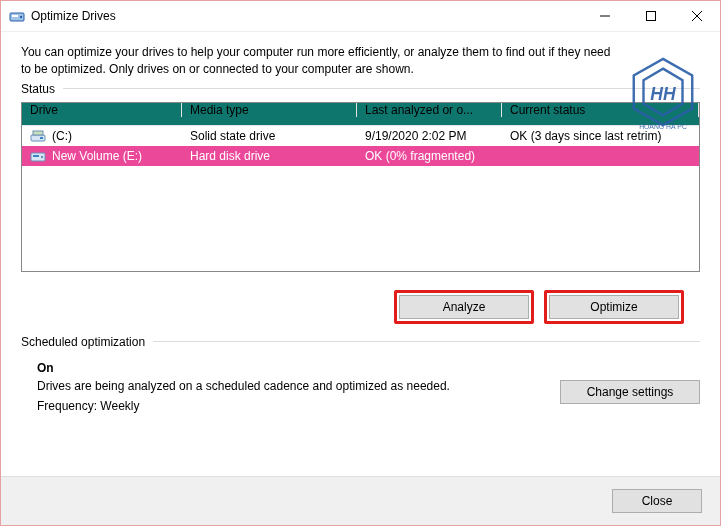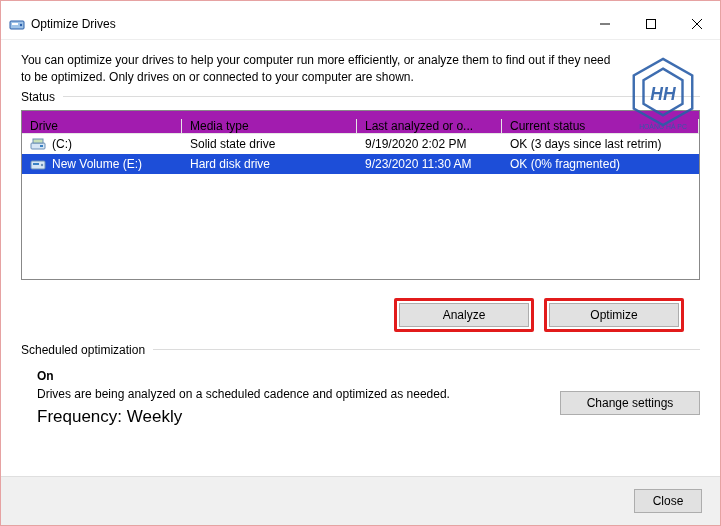--- a/index.html
+++ b/index.html
@@ -1,46 +1,46 @@
 <!DOCTYPE html>
 <html><head>
 <meta charset="utf-8">
 <style>
   html,body{margin:0;padding:0;font-family:"Segoe UI",Tahoma,sans-serif;font-size:12px;color:#000;background:#fff}
   .window{width:721px;height:526px;border:1px solid #e6a2a2;box-sizing:border-box;background:#fff;position:relative}
-  .titlebar{height:30px;display:flex;align-items:center;padding:8px 0 0 8px;border-bottom:1px solid #eee}
+  .titlebar{height:30px;display:flex;align-items:center;padding:0 0 0 8px;border-bottom:1px solid #eee}
   .titlebar .ico{width:16px;height:16px;margin-right:6px;display:flex;align-items:center;justify-content:center}
   .title{font-size:12px;flex:0 0 auto}
   .tspacer{flex:1}
   .wbtn{width:46px;height:30px;display:flex;align-items:center;justify-content:center;color:#000}
   .content{padding:12px 20px 0 20px}
   .intro{font-size:12px;line-height:1.4;margin-bottom:2px;max-width:600px}
   .group-header{display:flex;align-items:center;margin:4px 0 6px 0}
   .group-header .lbl{font-size:12px;margin-right:8px;white-space:nowrap}
   .group-header .rule{flex:1;height:1px;background:#dcdcdc}
   .listview{border:1px solid #888;height:168px;background:#fff;overflow:hidden}
-  .lv-head{display:flex;height:22px;align-items:flex-end;border-bottom:1px solid #e5e5e5;background:#a21caf}
+  .lv-head{display:flex;height:22px;align-items:flex-start;border-bottom:1px solid #e5e5e5;background:#0f766e}
   .lv-head .col{padding:0 8px;font-size:12px;border-right:1px solid #e5e5e5;box-sizing:border-box;overflow:hidden;white-space:nowrap;text-overflow:ellipsis}
   .lv-body .row{display:flex;height:20px;align-items:center}
   .lv-body .row .cell{padding:0 8px;font-size:12px;box-sizing:border-box;overflow:hidden;white-space:nowrap}
-  .row.selected{background:#1d4ed8;color:#fff}
+  .row.selected{background:#ec4899;color:#fff}
   .c1{width:160px;display:flex;align-items:center;gap:6px}
   .c2{width:175px}
   .c3{width:145px}
   .c4{flex:1}
   .drive-ico{width:16px;height:14px;display:inline-flex;align-items:center;justify-content:center}
   .btnrow{margin-top:18px;display:flex;justify-content:flex-end;gap:10px;padding-right:16px}
   .hi{border:3px solid #e21b1b;border-radius:2px;padding:2px}
   .winbtn{width:130px;height:24px;background:#e1e1e1;border:1px solid #adadad;font-family:inherit;font-size:12px;cursor:pointer}
   .sched{margin-top:11px}
   .sched-body{padding:6px 0 0 16px;display:flex;align-items:center}
   .sched-left{flex:1}
   .onlbl{font-weight:600;margin-bottom:4px;font-size:12px}
   .sdesc{font-size:12px;margin-bottom:6px}
-  .sfreq{font-size:17px}
+  .sfreq{font-size:12px}
   .change-wrap{padding-top:10px}
   .footer{position:absolute;bottom:0;left:0;right:0;height:48px;background:#f0f0f0;border-top:1px solid #dfdfdf;display:flex;align-items:center;justify-content:flex-end;padding:0 18px}
   .watermark{position:absolute;top:52px;right:18px;pointer-events:none;opacity:.9}
   svg{display:block}
 </style>
 </head>
 <body>
 
 <div class="window">
 
@@ -109,21 +109,20 @@
             <span class="drive-ico">
               <svg width="16" height="14" viewBox="0 0 16 14">
                   <rect x="1" y="4" width="14" height="8" rx="1" fill="#d7e6f5" stroke="#6b8fb5"></rect>
                   <rect x="3" y="6" width="6" height="2" fill="#3b82c4"></rect>
                   <circle cx="12" cy="8" r="1.2" fill="#6b8fb5"></circle>
                 </svg>
             </span>
             <span>New Volume (E:)</span>
           </div>
           <div class="cell c2">Hard disk drive</div>
-          <div class="cell c3">9/23/2020 11:30 AM</div>
           <div class="cell c4">OK (0% fragmented)</div>
         </div>
       </div>
     </div>
 
     <div class="btnrow">
       <span class="hi">
         <button class="winbtn">Analyze</button>
       </span>
       <span class="hi">
@@ -144,21 +143,21 @@
         </div>
         <div class="change-wrap">
           <button class="winbtn" style="width:140px">Change settings</button>
         </div>
       </div>
     </div>
 
   </div>
 
   <div class="footer">
-    <button class="winbtn" style="width:68px">Close</button>
+    <button class="winbtn" style="width:90px">Close</button>
   </div>
 
   <div class="watermark">
     <svg width="78" height="78" viewBox="0 0 80 80">
       <g fill="none" stroke="#2a5ea8" stroke-width="2.5">
         <polygon points="40,6 70,23 70,57 40,74 10,57 10,23"></polygon>
         <polygon points="40,16 60,28 60,52 40,64 20,52 20,28"></polygon>
       </g>
       <text x="40" y="48" text-anchor="middle" font-family="Arial" font-size="18" font-weight="bold" font-style="italic" fill="#2a5ea8">HH</text>
       <text x="40" y="78" text-anchor="middle" font-family="Arial" font-size="7" fill="#2a5ea8">HOÀNG HÀ PC</text>

